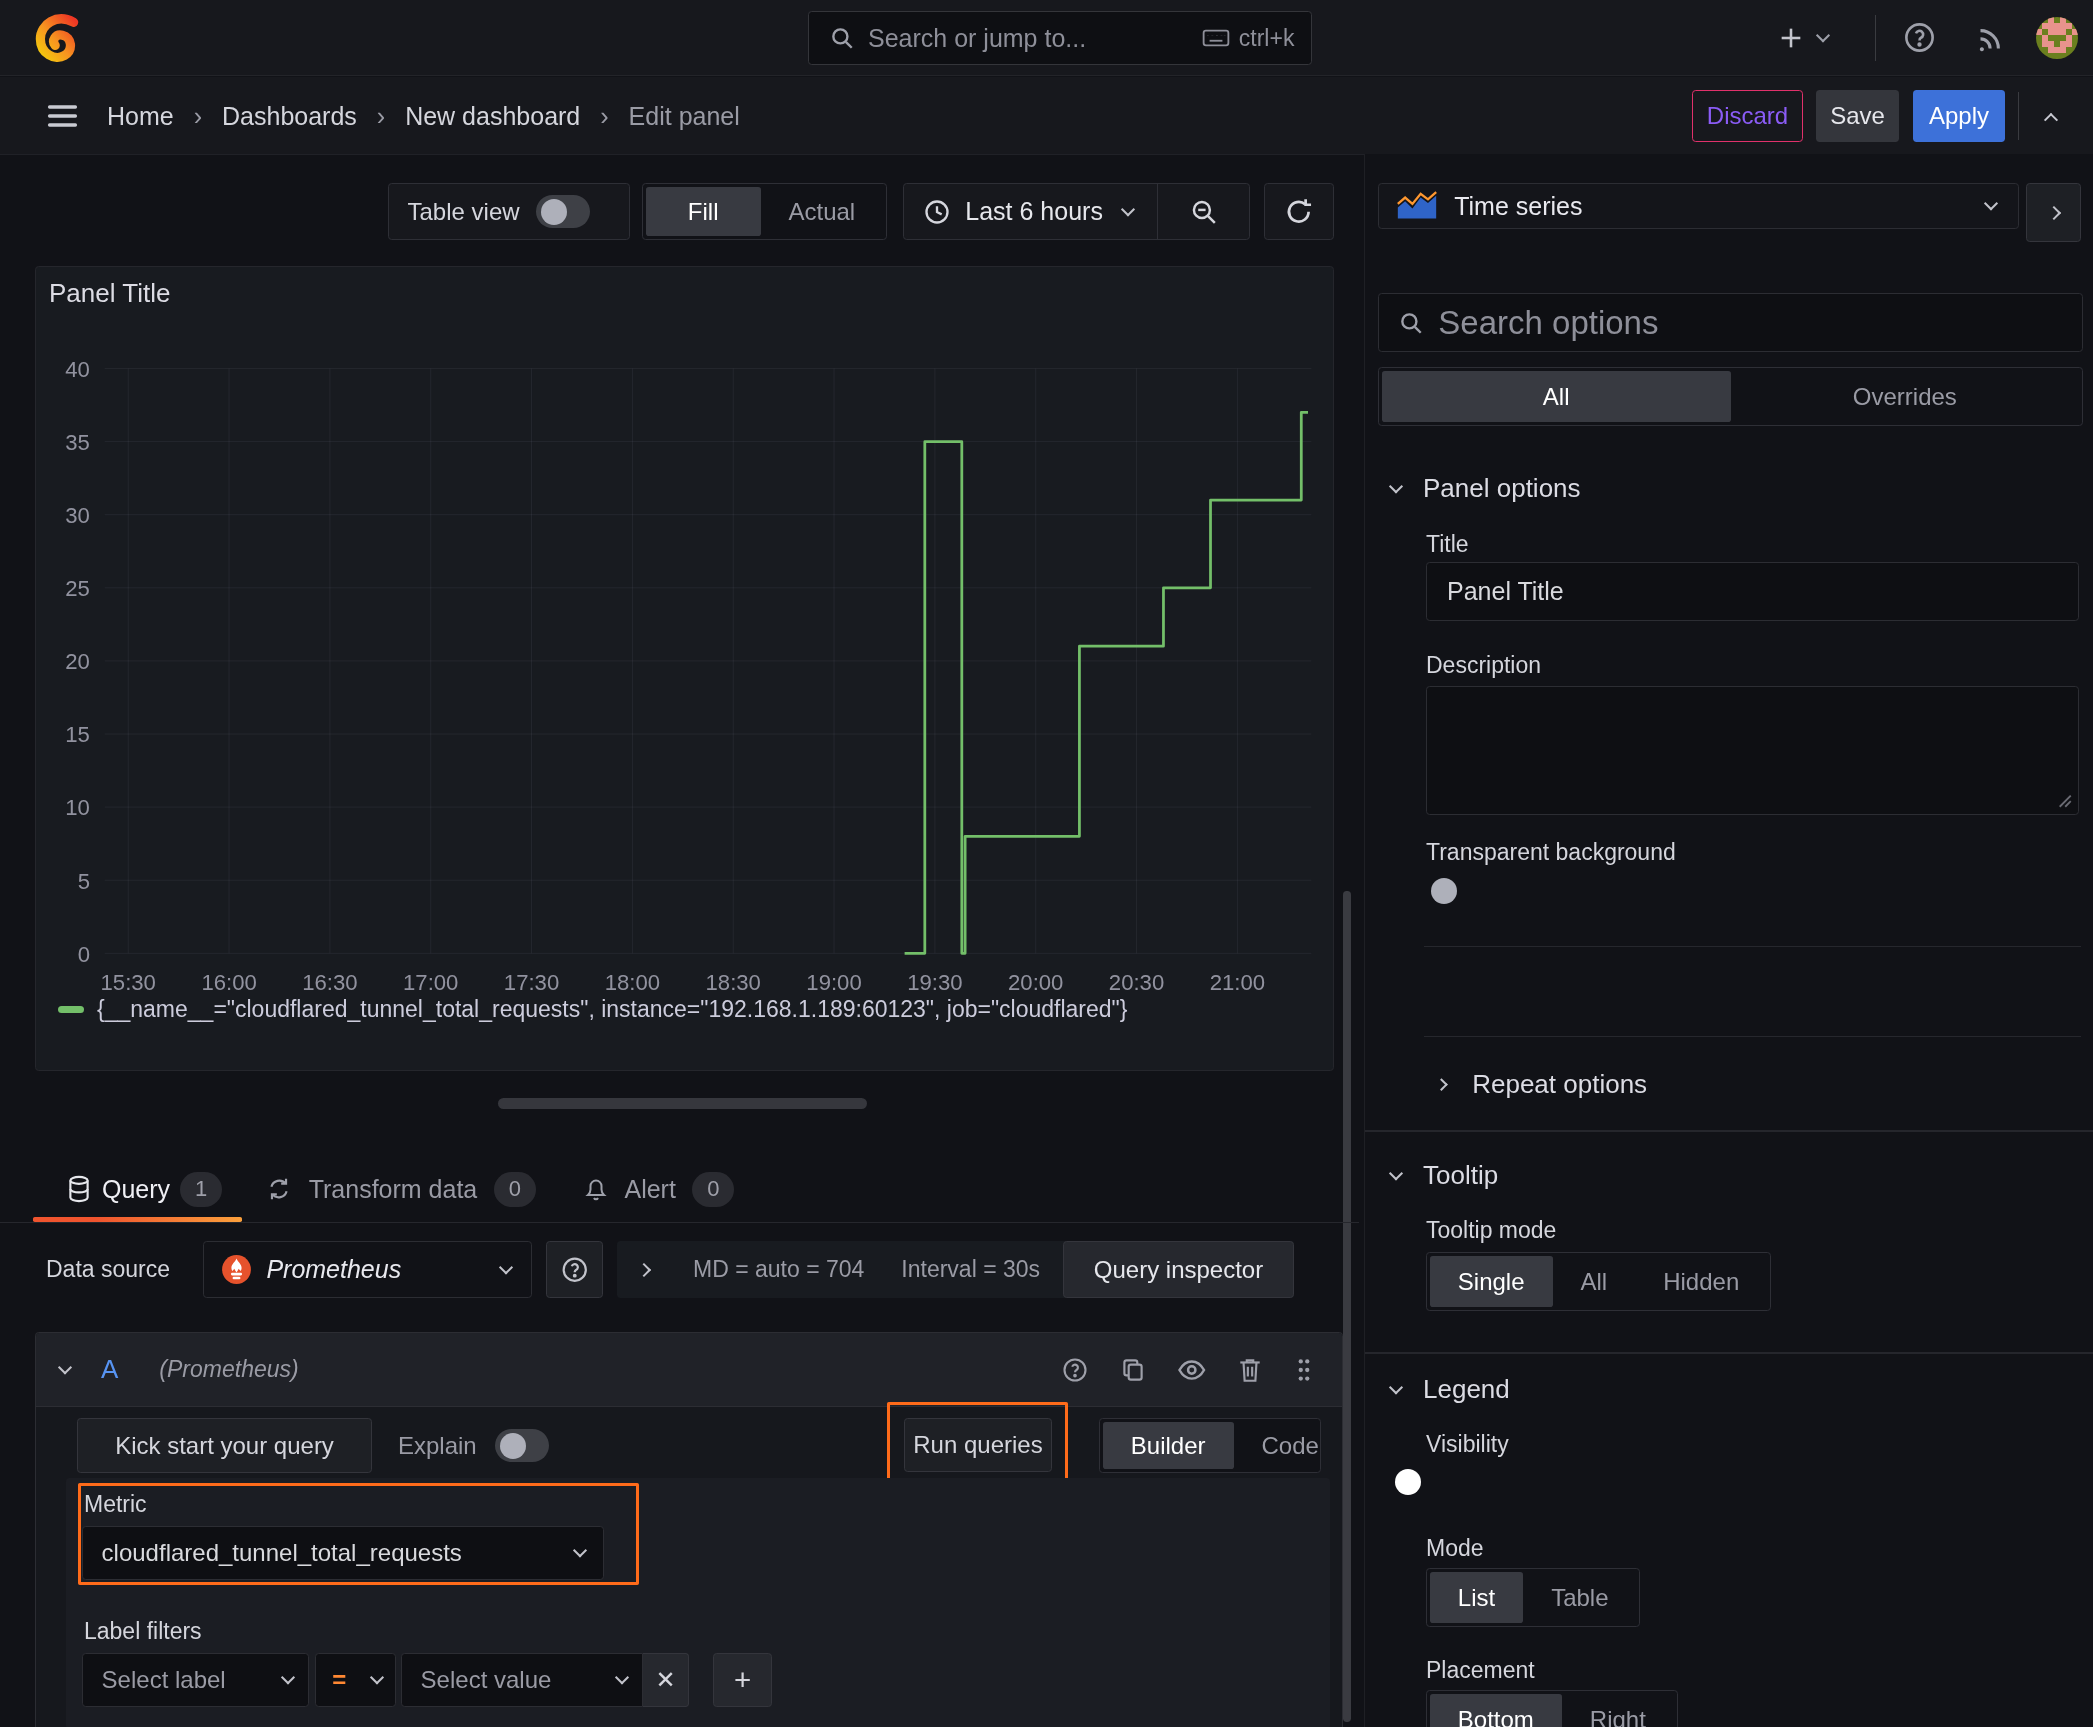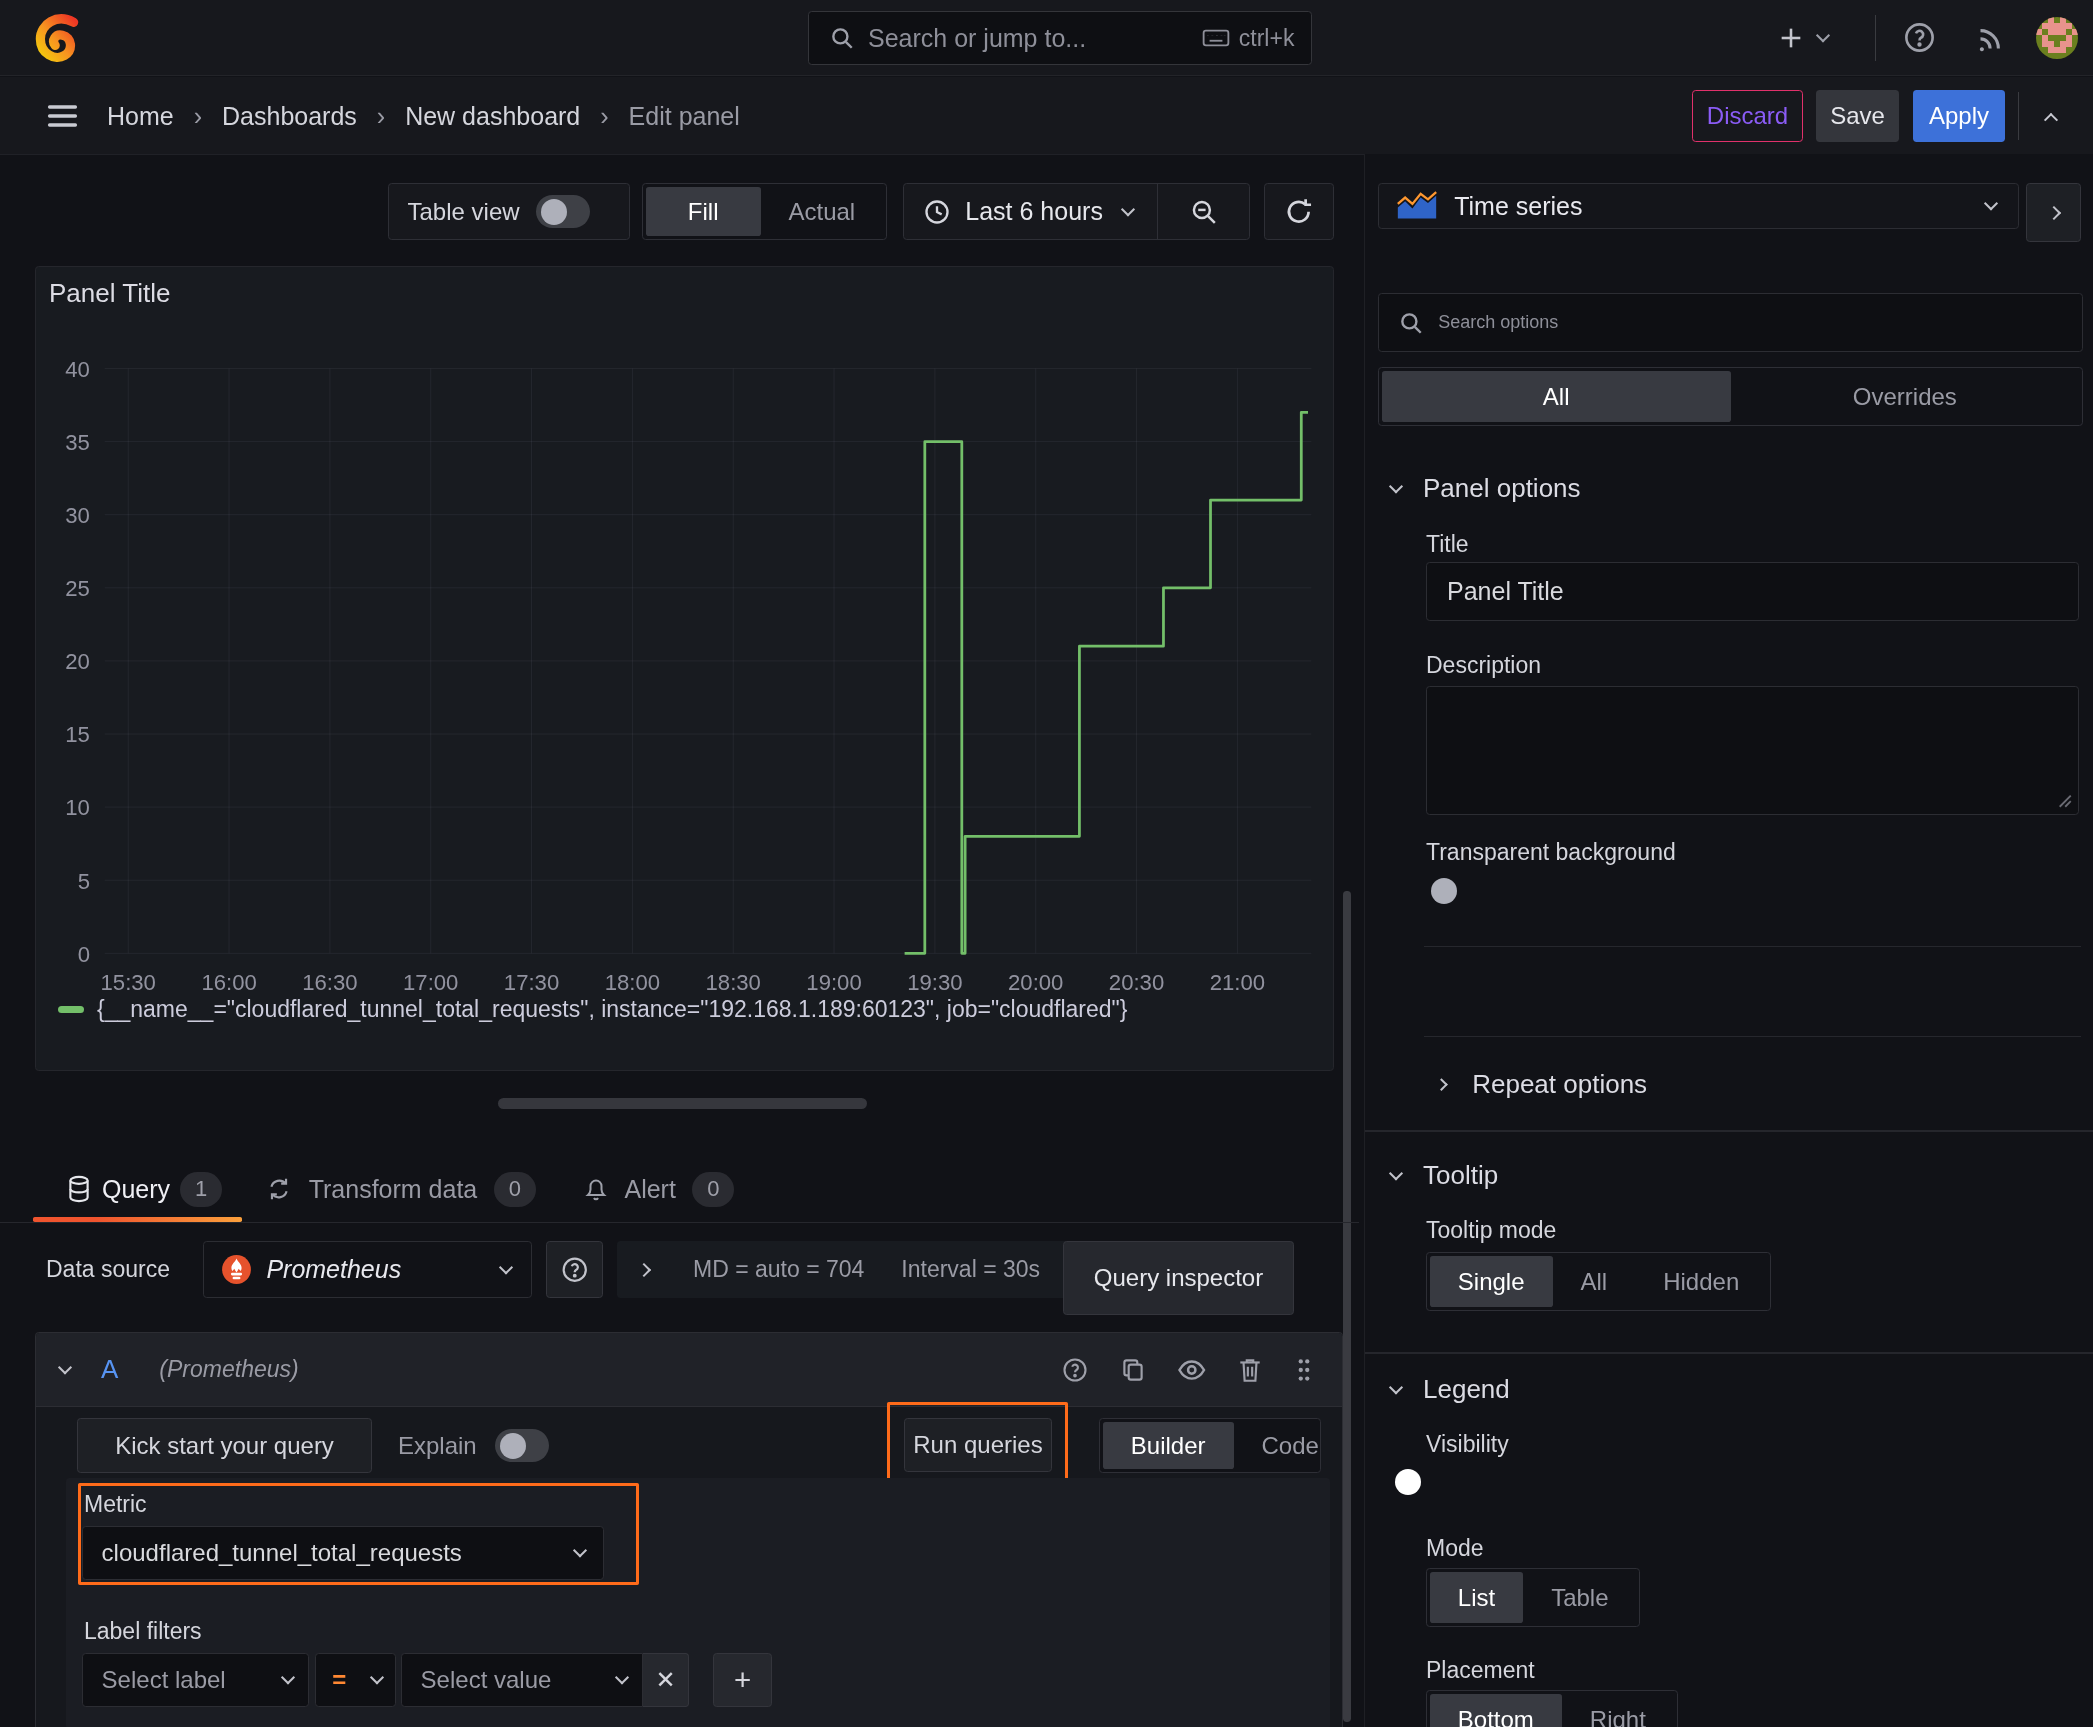--- a/index.html
+++ b/index.html
@@ -300,21 +300,21 @@
     <circle cx="12" cy="12" r="9"></circle>
       <path d="M9.6 9.2 a2.5 2.5 0 1 1 3.4 3 c-0.8 0.4 -1 1 -1 1.8"></path>
       <circle cx="12" cy="16.8" r="0.7" fill="#c2c3cb"></circle>
     </svg>
 </div>
 <div class="abs" style="left:617px;top:1241px;width:677px;height:57px;background:#181b20;border-radius:3.7px;display:flex;align-items:center;">
   <span class="chv right" style="margin-left:22px;color:#c2c3cb;"></span>
   <span class="dim" style="margin-left:44px;font-size:23px;">MD = auto = 704</span>
   <span class="dim" style="margin-left:37px;font-size:23px;">Interval = 30s</span>
 </div>
-<div class="abs btn" style="left:1063px;top:1241px;width:231px;height:74px;background:#26282e;border:0.9px solid #34353c;font-size:24px;font-weight:500;">Query inspector</div>
+<div class="abs btn" style="left:1063px;top:1241px;width:231px;height:57px;background:#26282e;border:0.9px solid #34353c;font-size:24px;font-weight:500;">Query inspector</div>
 
 <div class="abs" style="left:35px;top:1332px;width:1308px;height:396px;background:#16181d;border:0.9px solid #2c2d33;border-radius:3.7px 3.7px 0 0;">
 
   <div class="abs" style="left:0;top:0;width:100%;height:74px;background:#202228;border-bottom:0.9px solid #2c2d33;border-radius:3.7px 3.7px 0 0;display:flex;align-items:center;">
     <span class="chv down" style="margin-left:24px;color:#c2c3cb;"></span>
     <span style="margin-left:31px;font-size:26px;font-weight:500;color:#5794f2;">A</span>
     <span style="margin-left:41px;font-size:23px;font-style:italic;color:#9a9ba5;">(Prometheus)</span>
     <span style="margin-left:auto;margin-right:28px;display:flex;align-items:center;gap:31px;">
       <span class="icon">
         <svg width="28" height="28" viewBox="0 0 24 24" fill="none" stroke="#9ea0aa" stroke-width="1.8">
@@ -417,21 +417,21 @@
   </div>
 
   
   <div class="abs inputbox" style="left:13px;top:139px;width:705px;height:59px;">
     <span class="icon" style="margin-left:18.5px;">
       <svg width="26" height="26" viewBox="0 0 24 24" fill="none" stroke="#9ea0aa" stroke-width="2.2">
         <circle cx="10.5" cy="10.5" r="6.5"></circle>
           <line x1="15.5" y1="15.5" x2="21" y2="21"></line>
         </svg>
     </span>
-    <span style="margin-left:14.8px;font-size:18px;color:#8e8f99;">Search options</span>
+    <span style="margin-left:14.8px;font-size:33px;color:#8e8f99;">Search options</span>
   </div>
 
   
   <div class="abs seg" style="left:13px;top:213px;width:705px;height:59px;">
     <span class="opt active" style="flex:1;">All</span>
     <span class="opt" style="flex:1;">Overrides</span>
   </div>
 
   
   <div class="abs" style="left:26px;top:319px;display:flex;align-items:center;gap:22px;">

